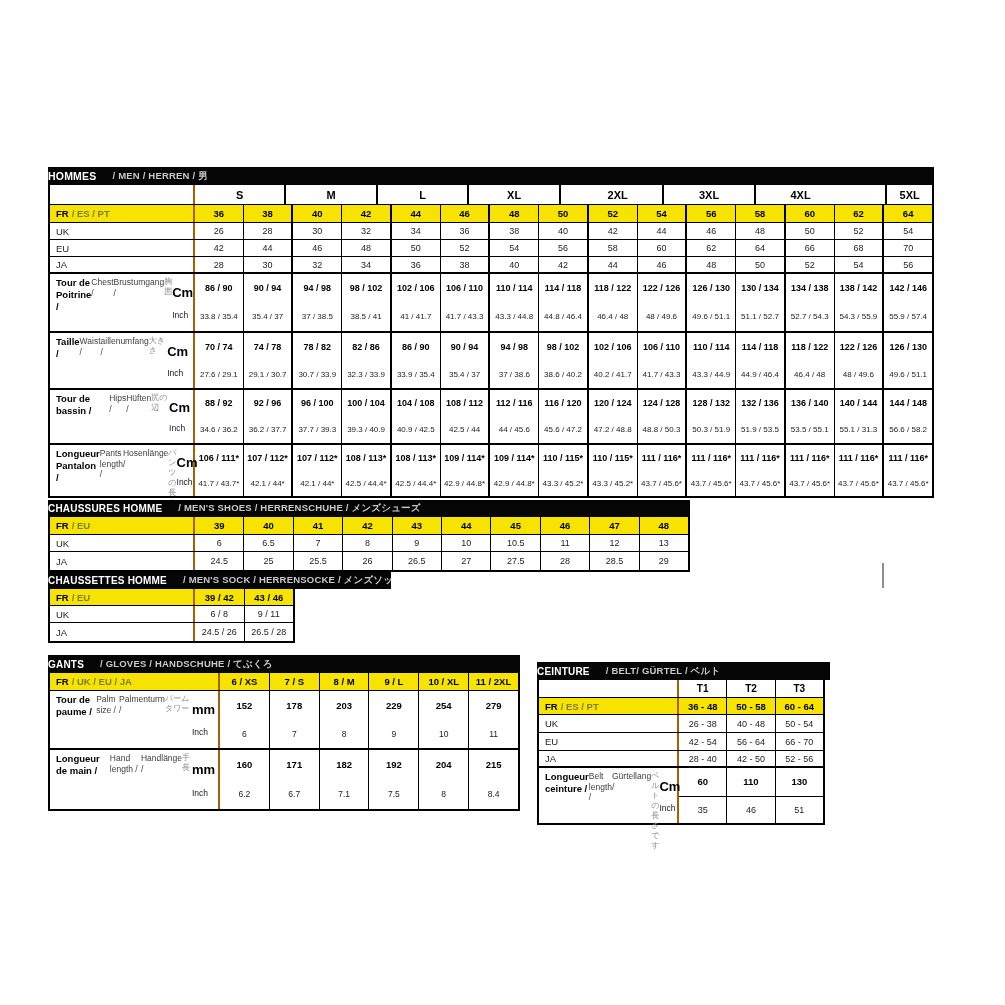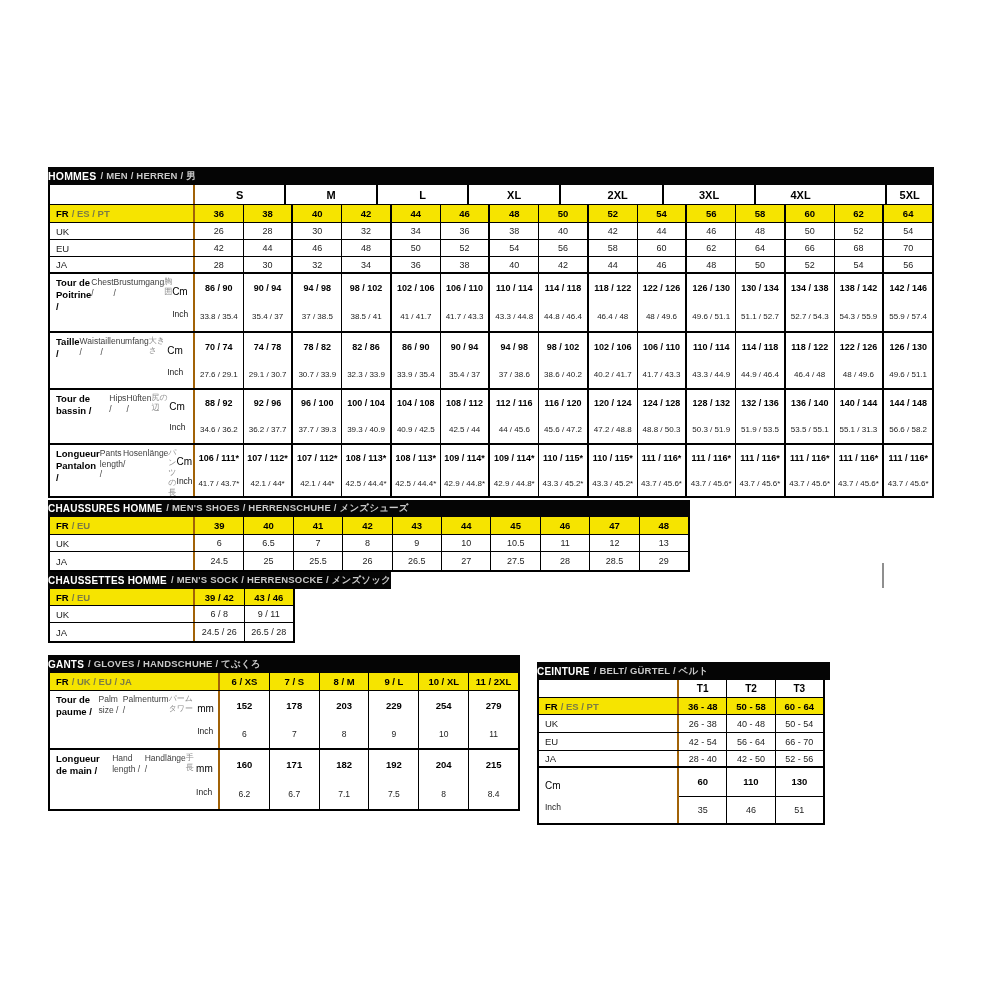--- a/index.html
+++ b/index.html
@@ -1,20 +1,20 @@
 <!DOCTYPE html>
 <html><head>
 <meta charset="utf-8">
 <style>
   *{margin:0;padding:0;box-sizing:border-box}
   html,body{width:1005px;height:1005px;background:#fff;overflow:hidden}
   body{font-family:"Liberation Sans","DejaVu Sans",sans-serif;color:#111;position:relative}
   .section{position:absolute}
   .bar{height:18px;background:#050505;color:#fff;display:flex;align-items:center;padding:0 0;font-weight:bold;font-size:10px;letter-spacing:.2px;white-space:nowrap;overflow:hidden}
-  .bar .rest{color:#c9c9c9;margin-left:4px;font-weight:bold;font-size:9.5px}
+  .bar .rest{color:#c9c9c9;margin-left:16px;font-weight:bold;font-size:9.5px}
   .tbl{border:2px solid #000;border-top:none;background:#fff}
   .row{display:flex;align-items:stretch;border-bottom:1px solid #000}
   .tbl > .row:last-child{border-bottom:none}
   .row.thick{border-bottom-width:2px}
   .lab{border-right:2px solid #a16207;padding:1px 6px;display:flex;align-items:center;font-size:9.5px;color:#222}
   .cells{flex:1;display:flex;min-width:0}
   .cells .cell{flex:1;display:flex;align-items:center;justify-content:center;min-width:0;font-size:9px;white-space:nowrap;color:#222}
   .cells .cell:not(:first-child){border-left:1px solid #000}
   .mc.cells .cell:nth-child(odd):not(:first-child){border-left-width:2px}
   .yrow{background:#f6e400}
@@ -23,21 +23,21 @@
   .olive{color:#7c7c45;margin-left:3px;font-weight:bold}
   .grow .cell{font-weight:bold;font-size:11px;color:#000}
   .grow.cells .cell:not(:first-child){border-left:2px solid #000}
   
   .mlab{align-items:stretch;justify-content:space-between;padding:3px 3px 3px 6px}
   .mtext{display:flex;flex-direction:row;justify-content:center;line-height:1.25}
   .ln1{font-weight:bold;font-size:9.5px;color:#000}
   .ln2{font-size:8.5px;color:#3e3e3e}
   .ln4{font-size:8px;color:#8c8c8c}
   .munits{display:flex;flex-direction:column;justify-content:space-around;align-items:flex-start;width:27px;padding:3px 0}
-  .ucm{font-weight:normal;font-size:10px;color:#000}
+  .ucm{font-weight:bold;font-size:13px;color:#000}
   .uin{font-size:8.5px;color:#222}
   .mdata{flex:1;display:flex;flex-direction:column}
   .mdata .cells{flex:1}
   .cmcells .cell{font-weight:bold;font-size:9px;color:#000}
   .incells .cell{font-size:8px;color:#222}
   
   .men{left:48px;top:167px;width:886px}
   .men .bar{height:18px;font-size:10.5px}
   .men .lab{width:145px}
   .men .r-group{height:20px}
@@ -617,20 +617,26 @@
     <div class="row r-ja thick">
       <div class="lab">JA</div>
       <div class="cells">
           <div class="cell">28 - 40</div>
           <div class="cell">42 - 50</div>
           <div class="cell">52 - 56</div>
         </div>
     </div>
     <div class="row r-len">
       <div class="lab mlab">
+        <div class="mtext">
+          <div class="ln1">Longueur ceinture /</div>
+          <div class="ln2">Belt length /</div>
+          <div class="ln2">Gürtellang /</div>
+          <div class="ln4">ベルトの長さです</div>
+        </div>
         <div class="munits">
           <div class="ucm">Cm</div>
           <div class="uin">Inch</div>
         </div>
       </div>
       <div class="mdata">
         <div class="cells cmcells">
             <div class="cell">60</div>
             <div class="cell">110</div>
             <div class="cell">130</div>

